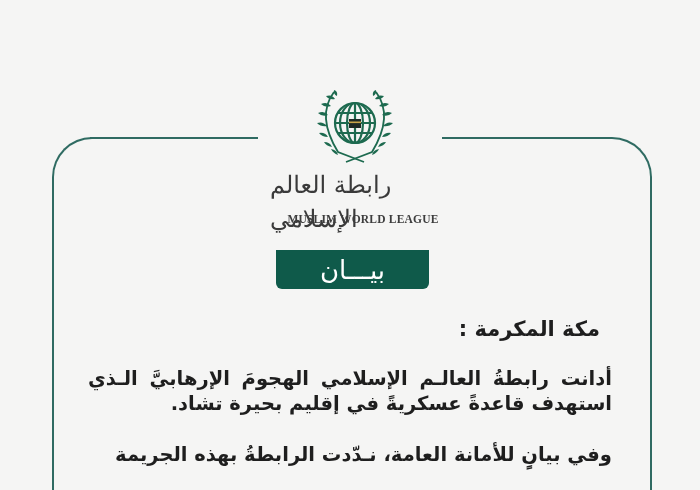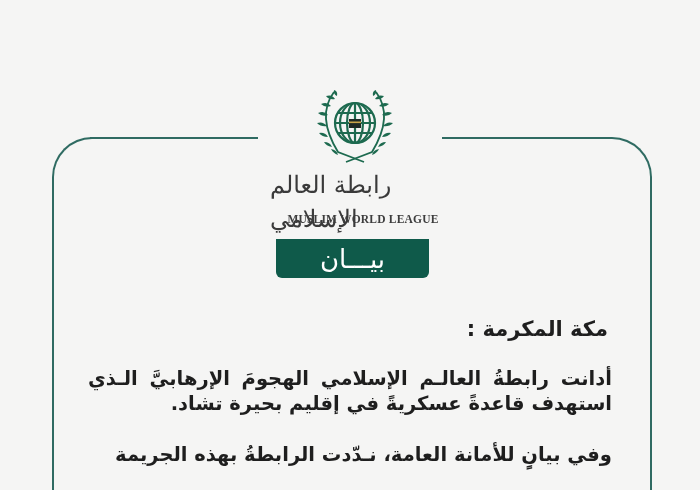--- a/index.html
+++ b/index.html
@@ -30,36 +30,36 @@
       position: absolute; left: 270px; top: 168px; width: 170px; text-align: left;
       font-family: "DejaVu Serif", serif; font-size: 24px; color: #3a3a3a;
       direction: rtl; line-height: 34px; letter-spacing: 0px;
     }
     .org-name {
       position: absolute; left: 278px; top: 213px; width: 170px; text-align: center;
       font-family: "Liberation Serif", serif; font-weight: bold; font-size: 11.5px;
       color: #3d3d3d; letter-spacing: 0.2px;
     }
     .banner {
-      position: absolute; left: 276px; top: 239px; width: 153px; height: 39px;
+      position: absolute; left: 276px; top: 250px; width: 153px; height: 39px;
       background: #0f5a4a;
       border-radius: 0 0 6px 6px;
       display: flex; align-items: center; justify-content: center;
     }
     .banner-text {
       color: #ffffff; font-size: 26px; direction: rtl;
       font-family: "DejaVu Sans", sans-serif; letter-spacing: 6px;
     }
     .content {
       position: absolute; left: 88px; top: 312px; width: 524px;
       direction: rtl; text-align: justify; color: #1e1e1e;
       font-family: "DejaVu Sans", sans-serif; font-weight: bold;
     }
     .location {
-      font-size: 21px; line-height: 34px; margin: 0 4px 20px 0; text-align: right;
+      font-size: 21px; line-height: 34px; margin: 0 12px 20px 0; text-align: right;
     }
     .para {
       font-size: 19.5px; line-height: 25px; margin: 0 0 26px 0;
       text-align-last: right;
     }
     .para.first { text-align-last: right; margin-top: 19px; }
   </style>
 </head>
 <body>
 

